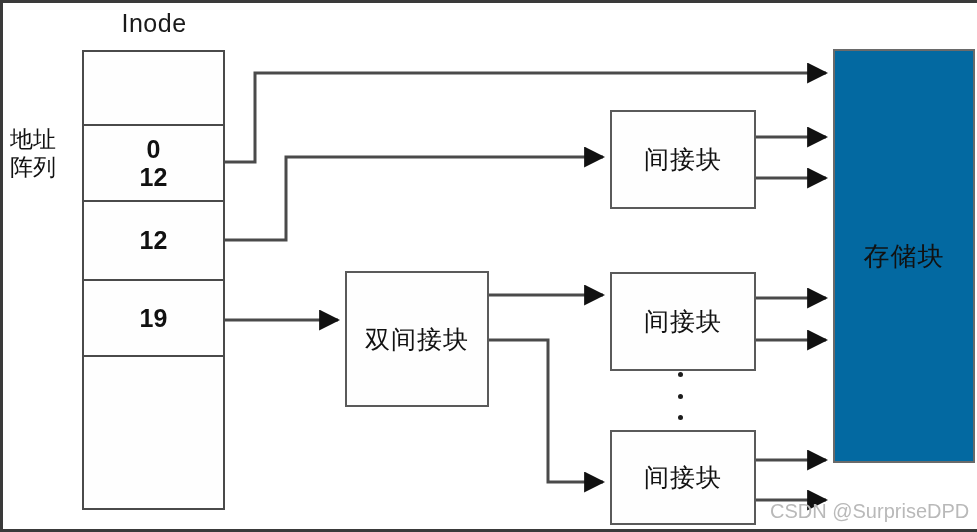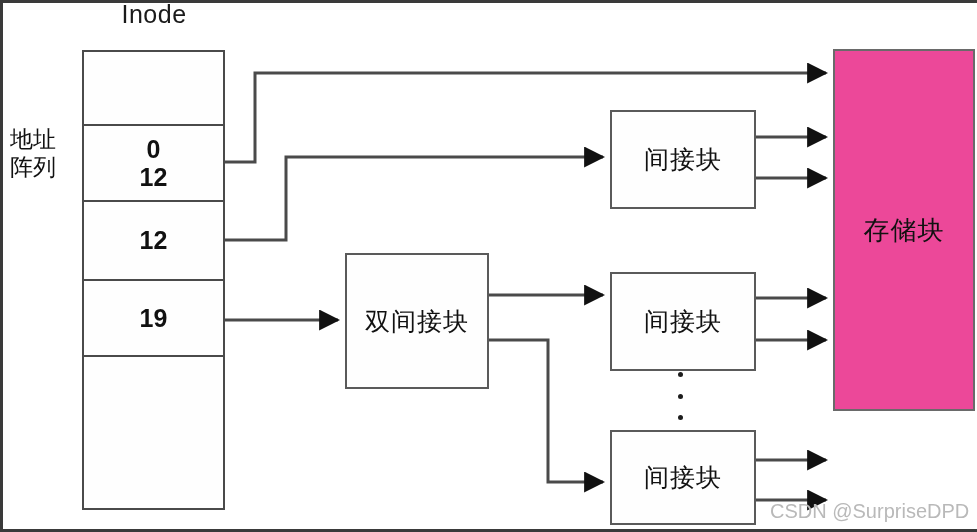--- a/index.html
+++ b/index.html
@@ -29,21 +29,21 @@
   svg.wires {
     position: absolute;
     left: 0; top: 0;
     width: 977px;
     height: 532px;
   }
   
   .inode-title {
     position: absolute;
     left: 82px;
-    top: 0;
+    top: 9px;
     width: 144px;
     text-align: center;
     font-size: 25px;
     color: #1a1a1a;
     letter-spacing: 0.5px;
   }
   .inode-table {
     position: absolute;
     left: 82px;
     top: 50px;
@@ -97,35 +97,35 @@
     border: 2px solid #5a5a5a;
     background: #fefefe;
     display: flex;
     align-items: center;
     justify-content: center;
     font-size: 25px;
     color: #111;
     letter-spacing: 1px;
     font-family: Liberation Sans, sans-serif;
   }
-  #double-indirect-block { left: 345px; top: 253px; width: 144px; height: 136px; }
+  #double-indirect-block { left: 345px; top: 271px; width: 144px; height: 136px; }
   #indirect-block-1 { left: 610px; top: 110px; width: 146px; height: 99px; }
   #indirect-block-2 { left: 610px; top: 272px; width: 146px; height: 99px; }
   #indirect-block-3 { left: 610px; top: 430px; width: 146px; height: 95px; }
 
   
   #storage-block {
     position: absolute;
     left: 833px;
     top: 49px;
     width: 142px;
-    height: 362px;
+    height: 414px;
     box-sizing: border-box;
     border: 2px solid #6a6a6a;
-    background: #ec4899;
+    background: #0369a1;
     display: flex;
     align-items: center;
     justify-content: center;
     font-size: 26px;
     color: #111;
     letter-spacing: 1px;
     font-family: "DejaVu Sans", "Liberation Sans", sans-serif;
   }
 
   

